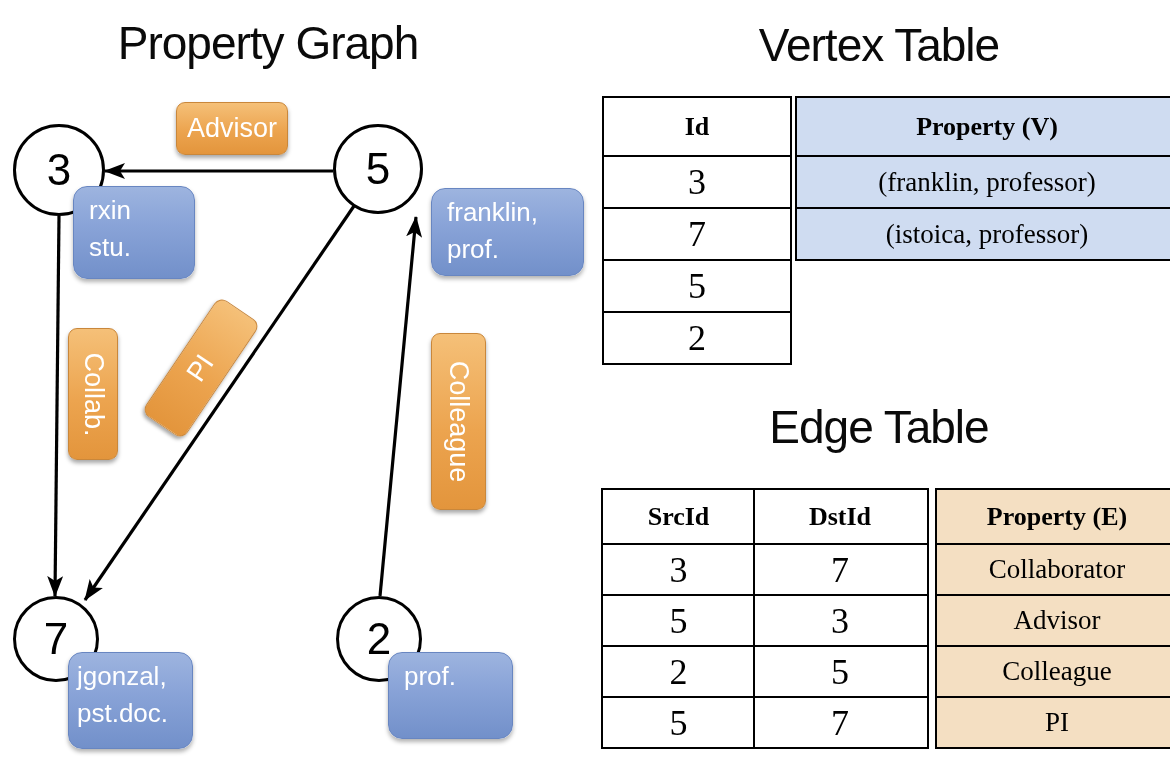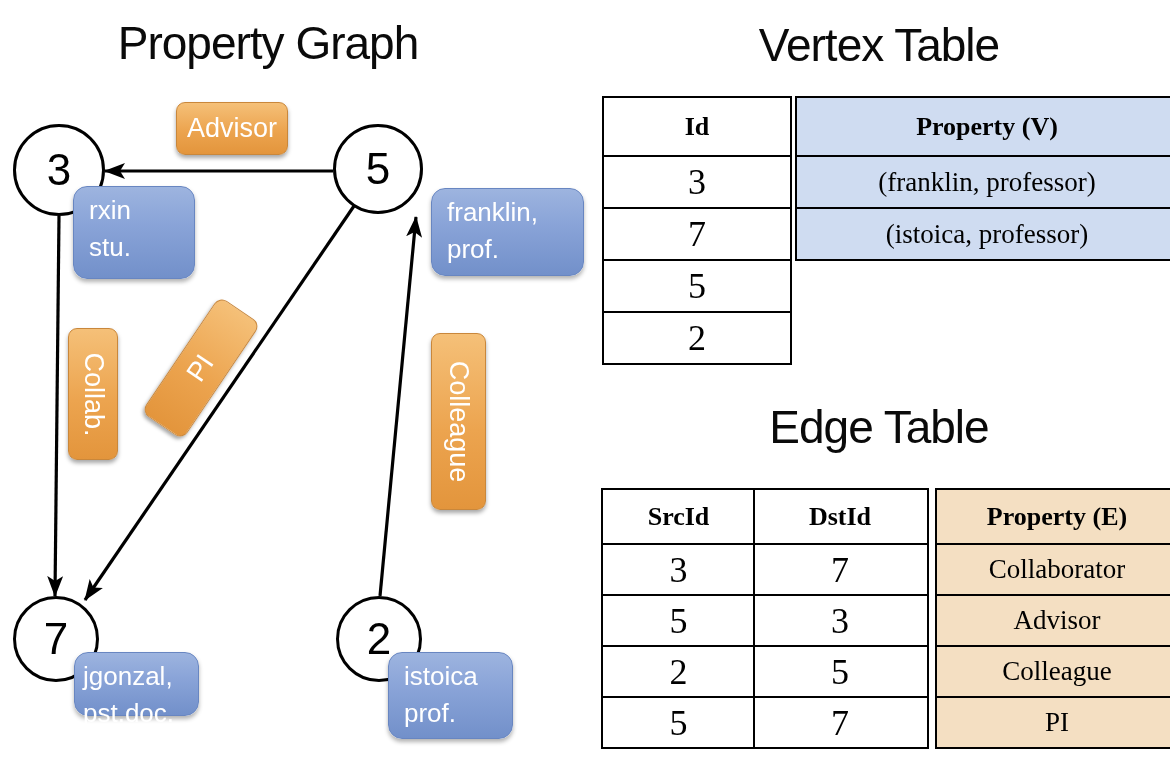--- a/index.html
+++ b/index.html
@@ -44,21 +44,21 @@
   .vtext{transform:rotate(90deg);white-space:nowrap;}
   .pi .vtext{transform:rotate(-90deg);}
 
   
   .vertex-prop{position:absolute;z-index:5;border:1px solid #6886C1;border-radius:14px;
     background:linear-gradient(180deg,#9DB4DF 0%,#8AA4D8 40%,#7290CA 100%);
     box-shadow:0 3px 4px rgba(0,0,0,0.3);
     color:#fff;font-size:26px;line-height:37px;padding:5px 0 0 15px;}
   .rxin{left:62px;top:186px;width:122px;height:93px;}
   .franklin{left:420px;top:188px;width:153px;height:88px;}
-  .jgonzal{left:63px;top:652px;width:125px;height:64px;padding-left:8px;}
+  .jgonzal{left:57px;top:652px;width:125px;height:97px;padding-left:8px;}
   .istoica{left:377px;top:652px;width:125px;height:87px;}
 
   
   .tcol{position:absolute;border:2.5px solid var(--line);background:#fff;}
   .id-col{left:591px;top:96px;width:190px;}
   .propv-col{left:784px;top:96px;width:384px;background:var(--vtable-bg);}
   .srcdst-col{left:590px;top:488px;width:328px;}
   .prope-col{left:924px;top:488px;width:244px;background:var(--etable-bg);}
 
   .trow{display:flex;align-items:center;justify-content:center;color:#000;font-family:Liberation Serif, serif;}
@@ -130,21 +130,20 @@
     </div>
     <div class="vertex-prop franklin">
       <div>franklin,</div>
       <div>prof.</div>
     </div>
     <div class="vertex-prop jgonzal">
       <div>jgonzal,</div>
       <div>pst.doc.</div>
     </div>
     <div class="vertex-prop istoica">
-      <div>istoica</div>
       <div>prof.</div>
     </div>
   </div>
 
   <div>
     <div class="tcol id-col vt">
       <div class="trow th">Id</div>
       <div class="trow num-cell">3</div>
       <div class="trow num-cell">7</div>
       <div class="trow num-cell">5</div>

